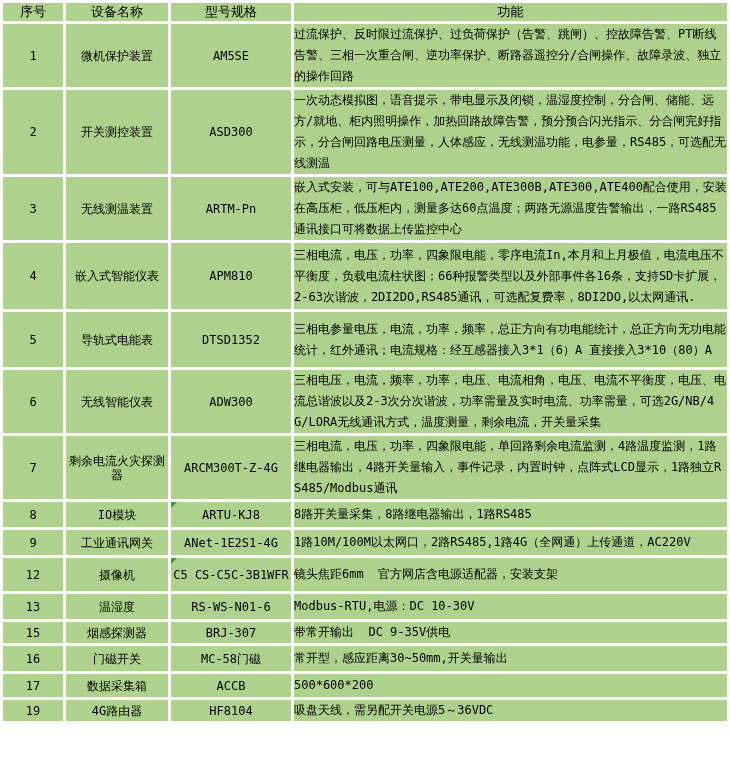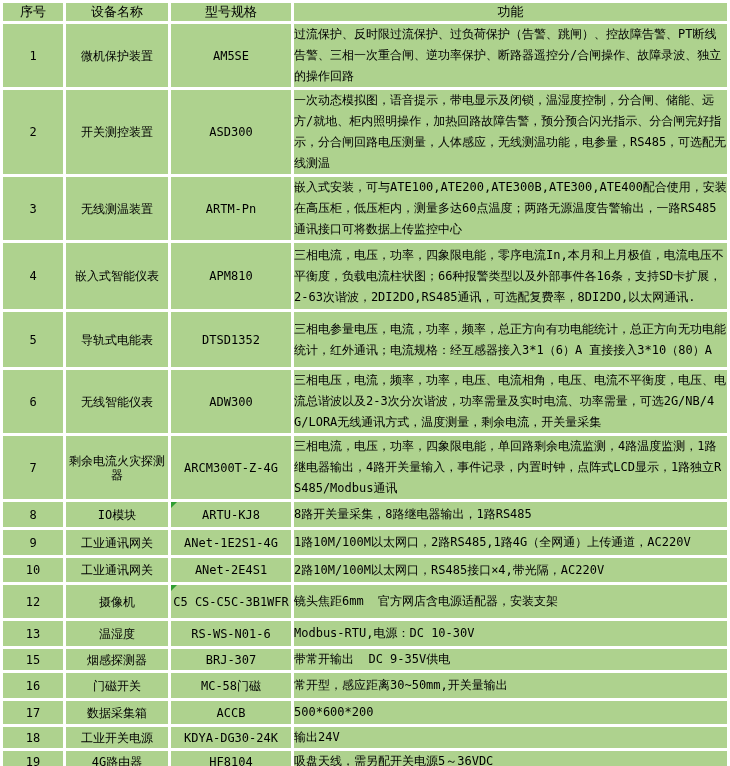--- a/index.html
+++ b/index.html
@@ -122,26 +122,20 @@
           <td class="c-name">IO模块</td>
           <td class="c-model">ARTU-KJ8<span class="flag"></span></td>
           <td class="c-func">8路开关量采集，8路继电器输出，1路RS485</td>
         </tr>
         <tr style="height: 25px;">
           <td class="c-index">9</td>
           <td class="c-name">工业通讯网关</td>
           <td class="c-model">ANet-1E2S1-4G</td>
           <td class="c-func">1路10M/100M以太网口，2路RS485,1路4G（全网通）上传通道，AC220V</td>
         </tr>
-        <tr style="height: 24px;">
-          <td class="c-index">10</td>
-          <td class="c-name">工业通讯网关</td>
-          <td class="c-model">ANet-2E4S1</td>
-          <td class="c-func">2路10M/100M以太网口，RS485接口×4,带光隔，AC220V</td>
-        </tr>
         <tr style="height: 33px;">
           <td class="c-index">12</td>
           <td class="c-name">摄像机</td>
           <td class="c-model">C5 CS-C5C-3B1WFR<span class="flag"></span></td>
           <td class="c-func">镜头焦距6mm  官方网店含电源适配器，安装支架</td>
         </tr>
         <tr style="height: 25px;">
           <td class="c-index">13</td>
           <td class="c-name">温湿度</td>
           <td class="c-model">RS-WS-N01-6</td>
@@ -158,26 +152,20 @@
           <td class="c-name">门磁开关</td>
           <td class="c-model">MC-58门磁</td>
           <td class="c-func">常开型，感应距离30~50mm,开关量输出</td>
         </tr>
         <tr style="height: 23px;">
           <td class="c-index">17</td>
           <td class="c-name">数据采集箱</td>
           <td class="c-model">ACCB</td>
           <td class="c-func">500*600*200</td>
         </tr>
-        <tr style="height: 19px;">
-          <td class="c-index">18</td>
-          <td class="c-name">工业开关电源</td>
-          <td class="c-model">KDYA-DG30-24K</td>
-          <td class="c-func">输出24V</td>
-        </tr>
         <tr style="height: 18px;">
           <td class="c-index">19</td>
           <td class="c-name">4G路由器</td>
           <td class="c-model">HF8104</td>
           <td class="c-func">吸盘天线，需另配开关电源5～36VDC</td>
         </tr>
       </tbody>
   </table>
 </div>
 

